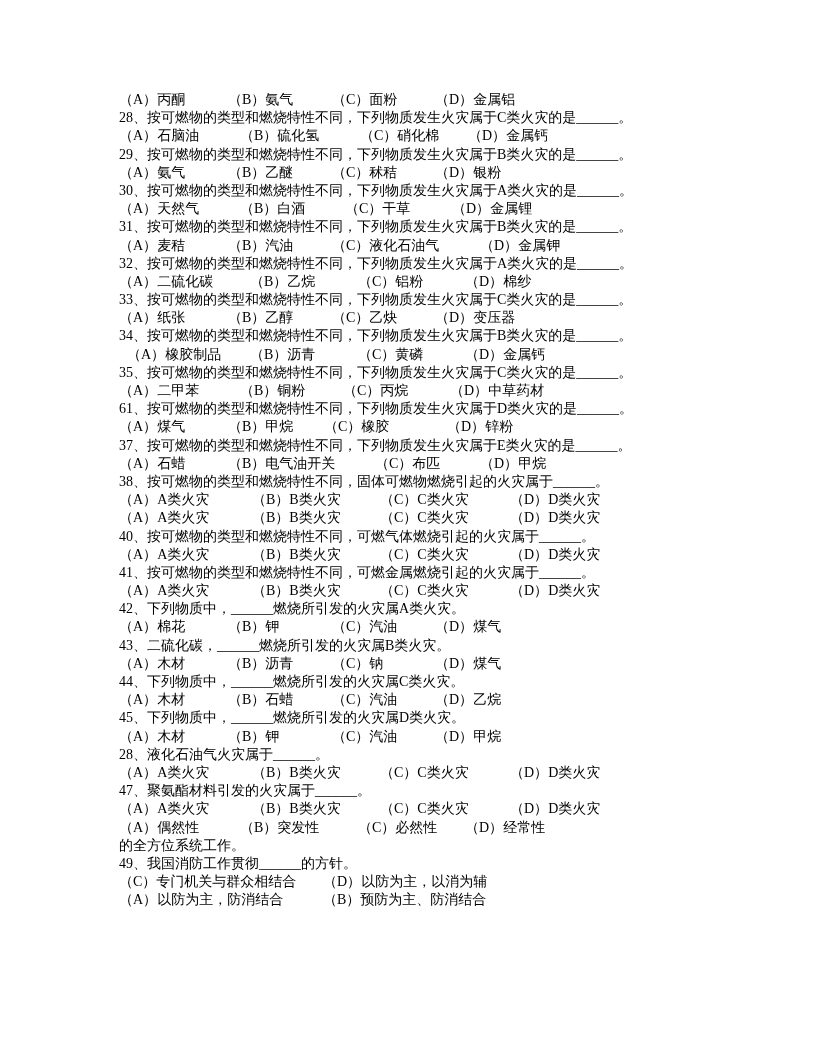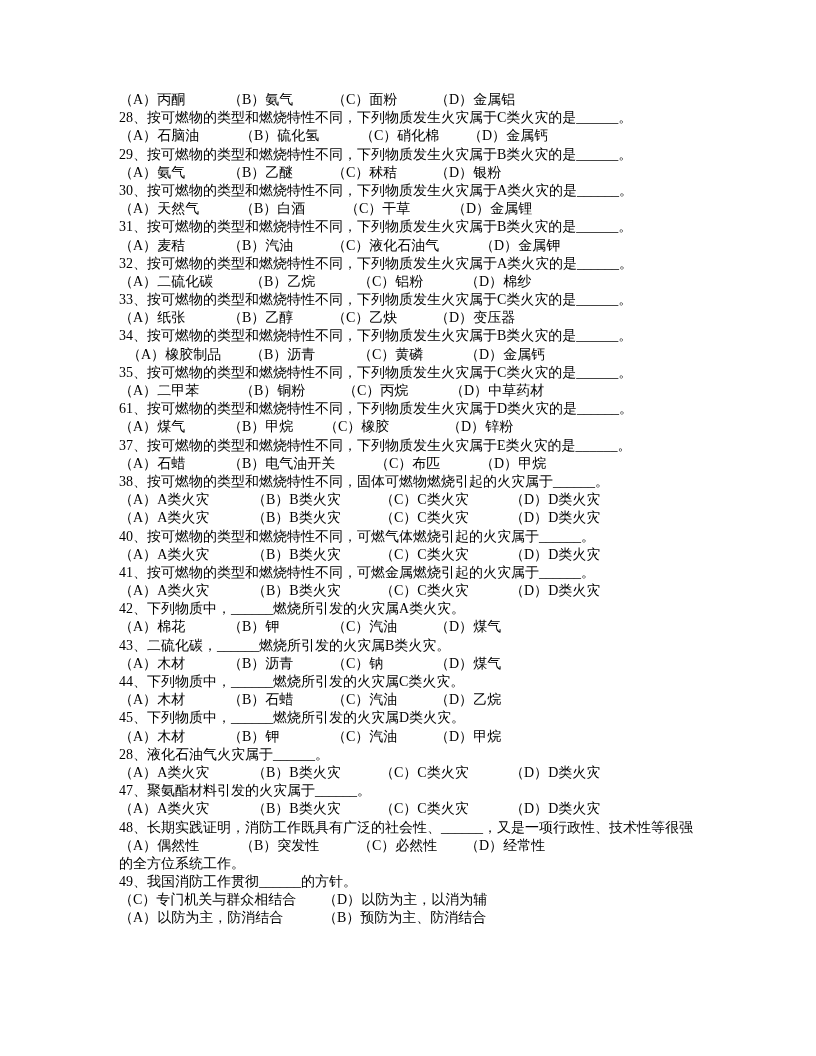--- a/index.html
+++ b/index.html
@@ -196,21 +196,20 @@
 </div>
 
 <div class="line"><span>47、</span><span>聚氨酯材料引发的火灾属于______。</span></div>
 <div class="line">
   <span class="opt" style="left:0px"><span>（A）</span><span>A类火灾</span></span>
   <span class="opt" style="left:133px"><span>（B）</span><span>B类火灾</span></span>
   <span class="opt" style="left:261px"><span>（C）</span><span>C类火灾</span></span>
   <span class="opt" style="left:391px"><span>（D）</span><span>D类火灾</span></span>
 </div>
 
-<div class="line"><span>48、</span><span>长期实践证明，消防工作既具有广泛的社会性、______，又是一项行政性、技术性等很强</span></div>
 <div class="line">
   <span class="opt" style="left:0px"><span>（A）</span><span>偶然性</span></span>
   <span class="opt" style="left:121px"><span>（B）</span><span>突发性</span></span>
   <span class="opt" style="left:239px"><span>（C）</span><span>必然性</span></span>
   <span class="opt" style="left:346px"><span>（D）</span><span>经常性</span></span>
 </div>
 <div class="line"><span>的全方位系统工作。</span></div>
 
 <div class="line"><span>49、</span><span>我国消防工作贯彻______的方针。</span></div>
 <div class="line">

